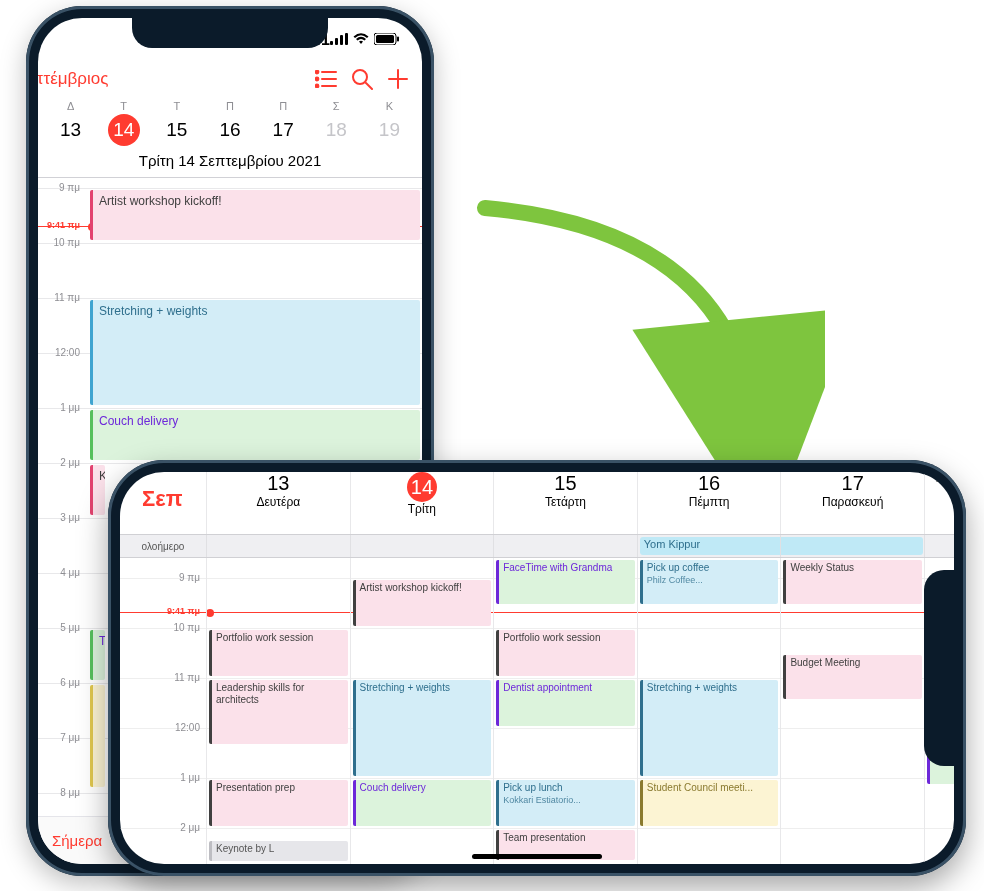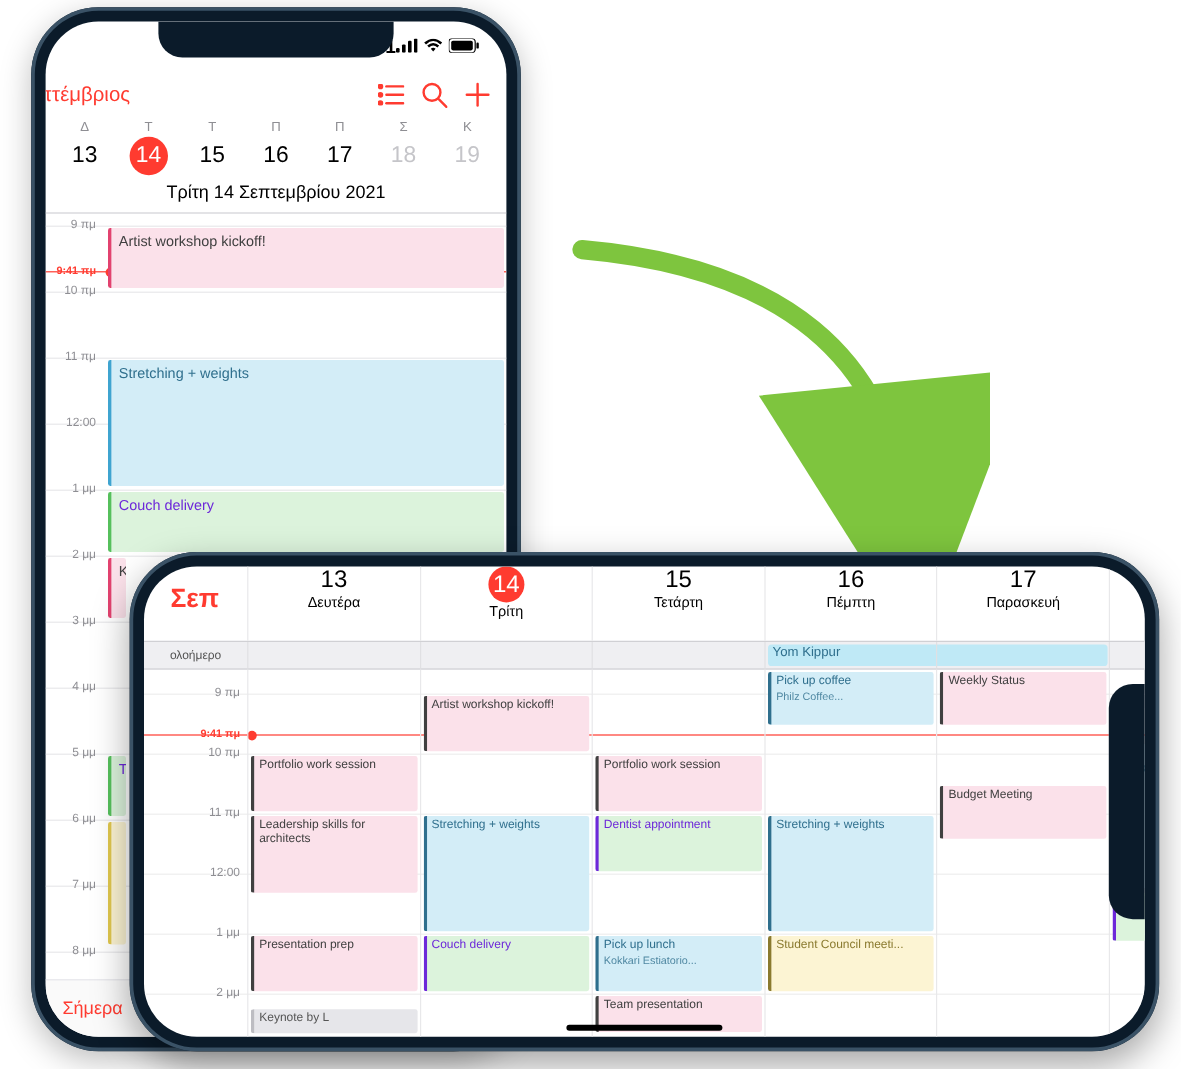--- a/index.html
+++ b/index.html
@@ -322,20 +322,21 @@
         <div class="levt" style="top:283px;height:20px;background:#e6e6ea;border-color:#bdbdc2;color:#555">Keynote by L</div>
       </div>
 
       <div class="l-daycol">
         <div class="levt c-pink" style="top:22px;height:46px">Artist workshop kickoff!</div>
         <div class="levt c-blue" style="top:122px;height:96px">Stretching + weights</div>
         <div class="levt c-green" style="top:222px;height:46px">Couch delivery</div>
       </div>
 
       <div class="l-daycol">
+        <div class="levt c-green" style="top:2px;height:44px">FaceTime with Grandma</div>
         <div class="levt c-pink" style="top:72px;height:46px">Portfolio work session</div>
         <div class="levt c-green" style="top:122px;height:46px">Dentist appointment</div>
         <div class="levt c-pink" style="top:272px;height:30px">Team presentation</div>
         <div class="levt c-blue" style="top:222px;height:46px"><span>Pick up lunch</span><span class="sub">Kokkari Estiatorio...</span></div>
       </div>
 
       <div class="l-daycol">
         <div class="levt c-blue" style="top:2px;height:44px"><span>Pick up coffee</span><span class="sub">Philz Coffee...</span></div>
         <div class="levt c-blue" style="top:122px;height:96px">Stretching + weights</div>
         <div class="levt c-yellow" style="top:222px;height:46px">Student Council meeti...</div>

